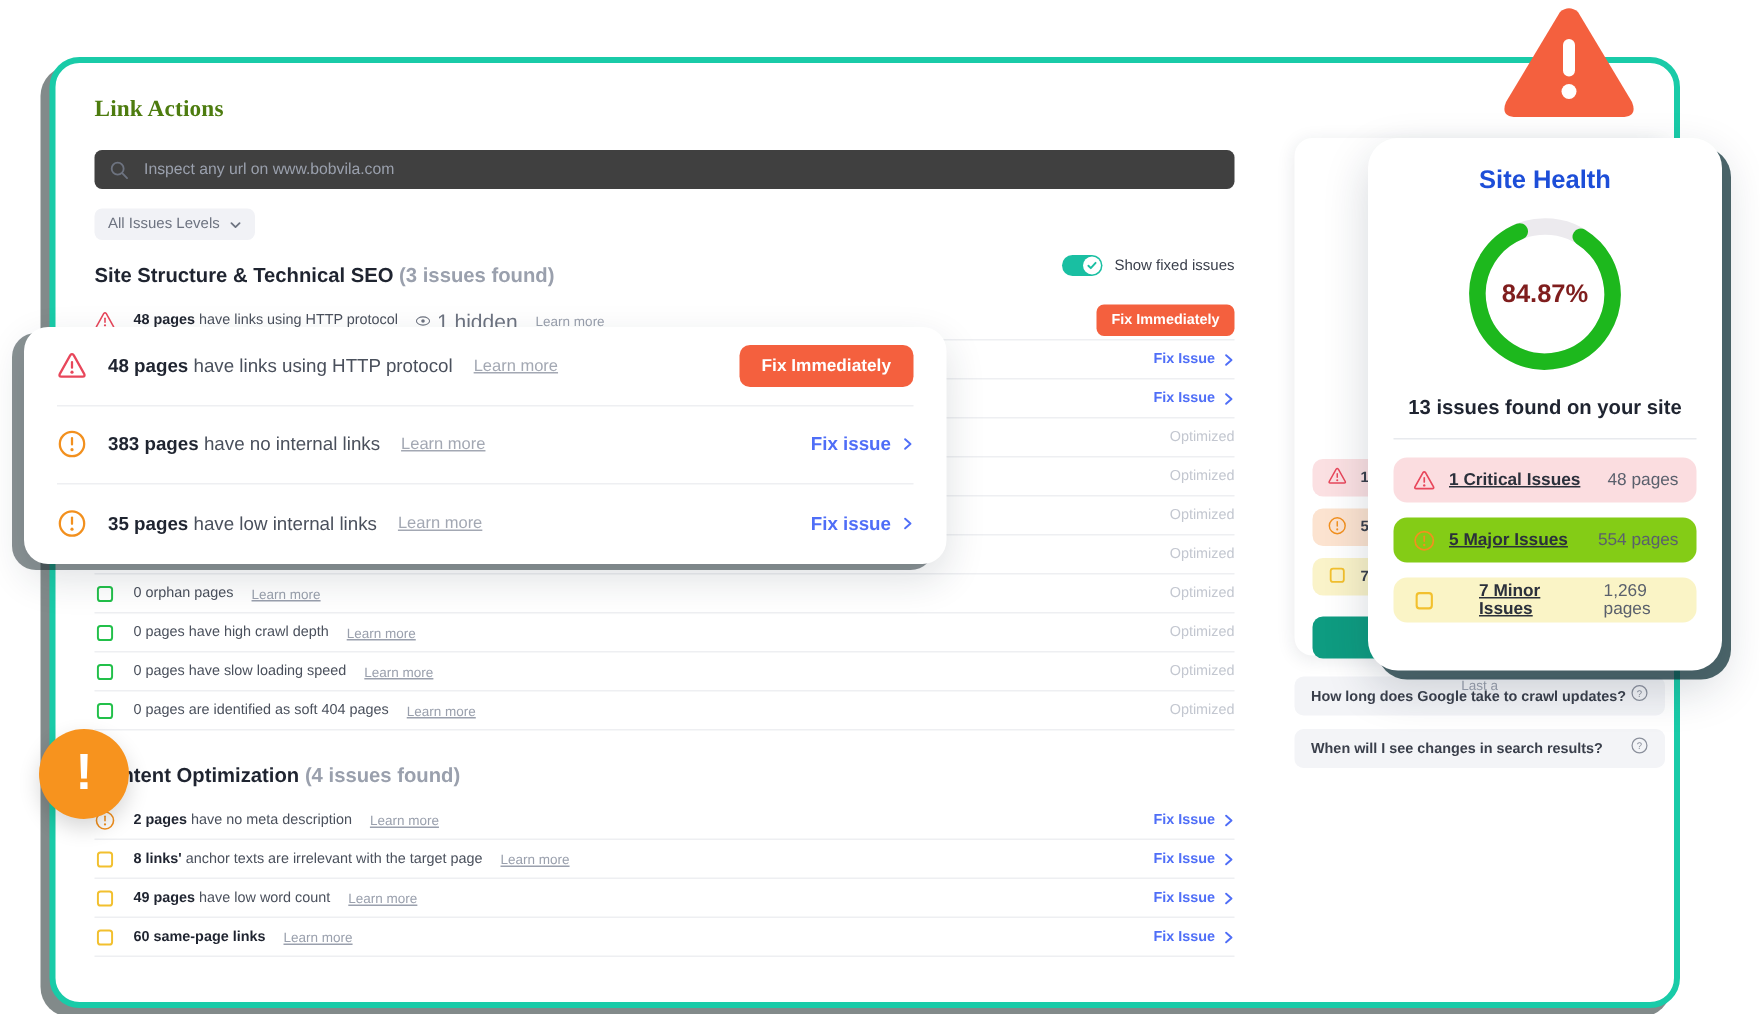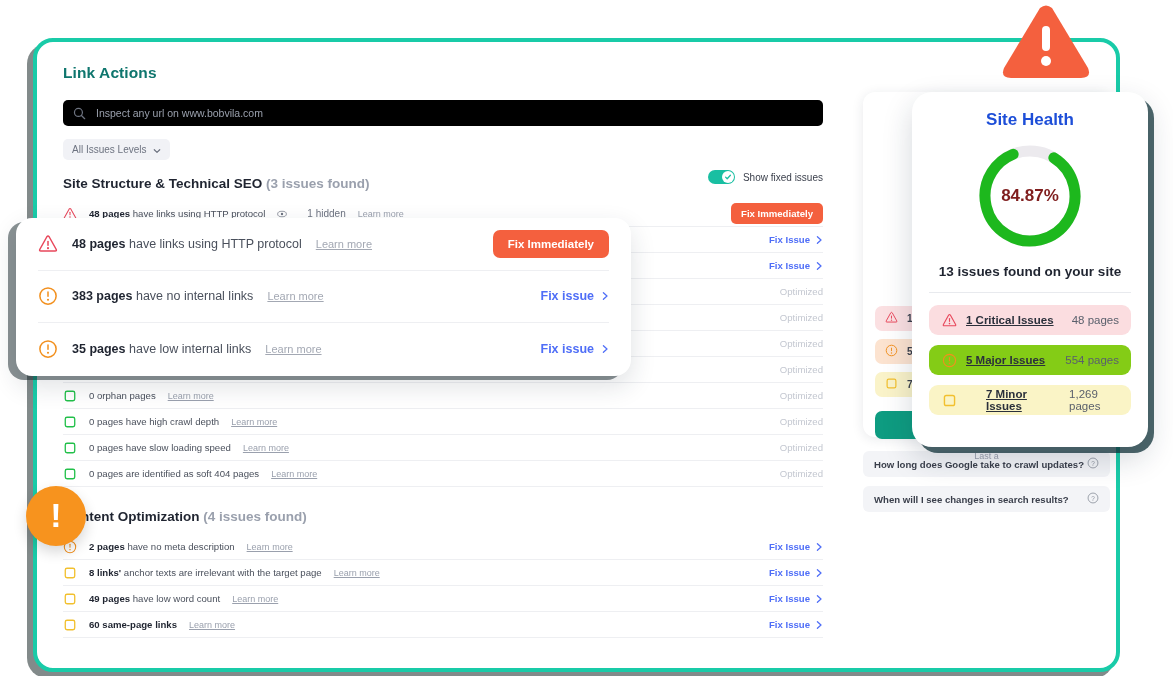--- a/index.html
+++ b/index.html
@@ -28,25 +28,25 @@
     opacity: .55;
     filter: blur(0.5px);
   }
 
   
   .left-col {
     position: absolute; left: 0; top: 0; width: 812px; height: 100%;
     padding: 22px 26px 0 26px;
   }
   .link-actions-title {
-    font-size: 15.5px; font-weight: bold; color: #0f766e; letter-spacing: .1px;
+    font-size: 15.5px; font-weight: bold; color: #4d7c0f; letter-spacing: .1px; font-family: Liberation Serif, serif;
   }
   .search-bar {
     margin-top: 18px; height: 26px; border-radius: 5px;
-    background: #000000; display: flex; align-items: center; padding: 0 10px;
+    background: #404040; display: flex; align-items: center; padding: 0 10px;
   }
   .search-bar .s-ico { width: 13px; height: 13px; flex: 0 0 13px; margin-right: 10px; }
   .search-bar .s-ico svg { display: block; }
   .search-ph { font-size: 10.5px; color: #9aa0ad; }
 
   .filter-chip {
     margin-top: 13px; display: inline-flex; align-items: center; gap: 7px;
     background: #f1f2f6; border-radius: 5px; height: 21px; padding: 0 9px;
     font-size: 10px; color: #6d7380; justify-content: space-between;
   }
@@ -56,21 +56,21 @@
   .section-title .count { color: #9aa0ad; font-weight: bold; }
 
   .issue-list { margin-top: 10px; }
   .issue-row {
     height: 26px; display: flex; align-items: center;
     border-bottom: 1px solid #eeeff2; position: relative;
   }
   .issue-row .ico { width: 14px; flex: 0 0 14px; display: flex; align-items: center; justify-content: center; margin-right: 12px;}
   .issue-text { font-size: 9.6px; color: #4a505c; white-space: nowrap; }
   .issue-text b { color: #1f2430; font-weight: bold; }
-  .hidden-tag { font-size: 10px; color: #6d7380; margin-left: 12px; display: inline-flex; align-items: center; gap: 20px;}
+  .hidden-tag { font-size: 14px; color: #6d7380; margin-left: 12px; display: inline-flex; align-items: center; gap: 4px;}
   .learn { font-size: 9px; color: #9aa0ad; text-decoration: underline; margin-left: 12px; white-space: nowrap;}
   .row-right { position: absolute; right: 0; display: flex; align-items: center; }
   .fix-issue { font-size: 9.6px; color: #4f6ef7; font-weight: bold; display: inline-flex; align-items: center; gap: 5px; }
   .optimized { font-size: 9.6px; color: #c3c7d0; }
   .fix-now-btn {
     background: #F4603E; color: #fff; font-size: 9.6px; font-weight: bold;
     border: none; border-radius: 5px; padding: 5px 10px; cursor: pointer;
   }
 
   

